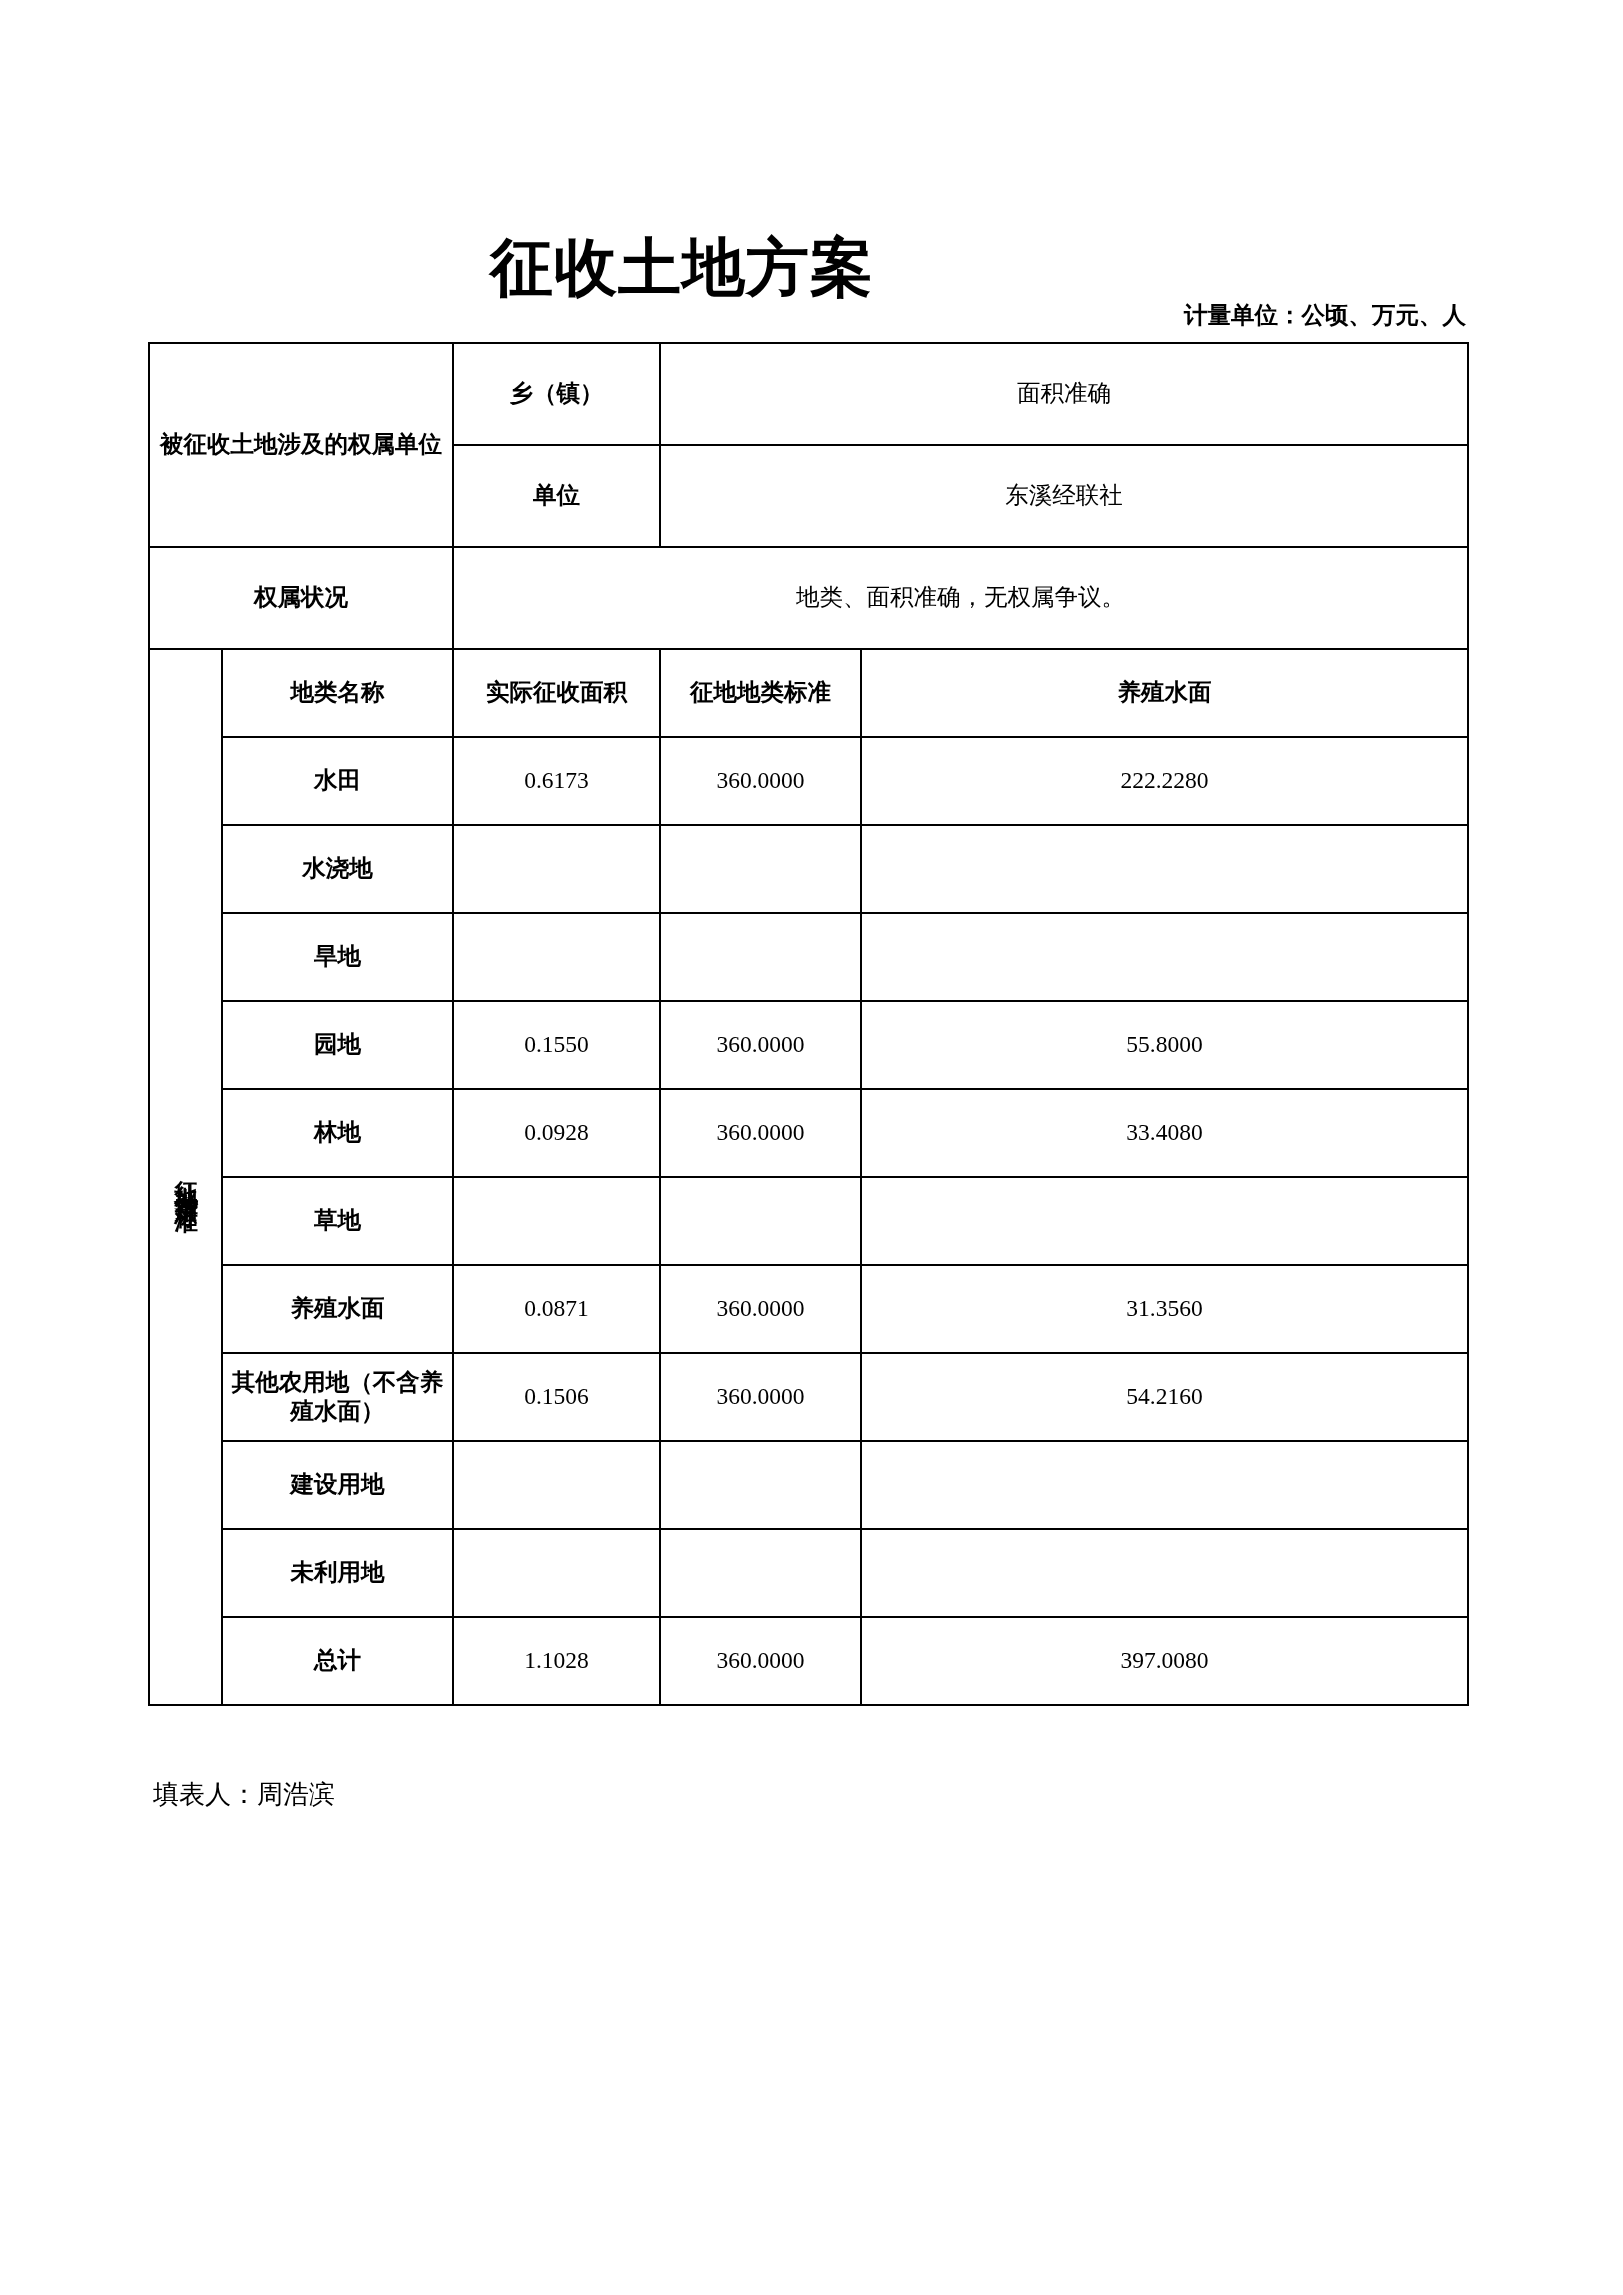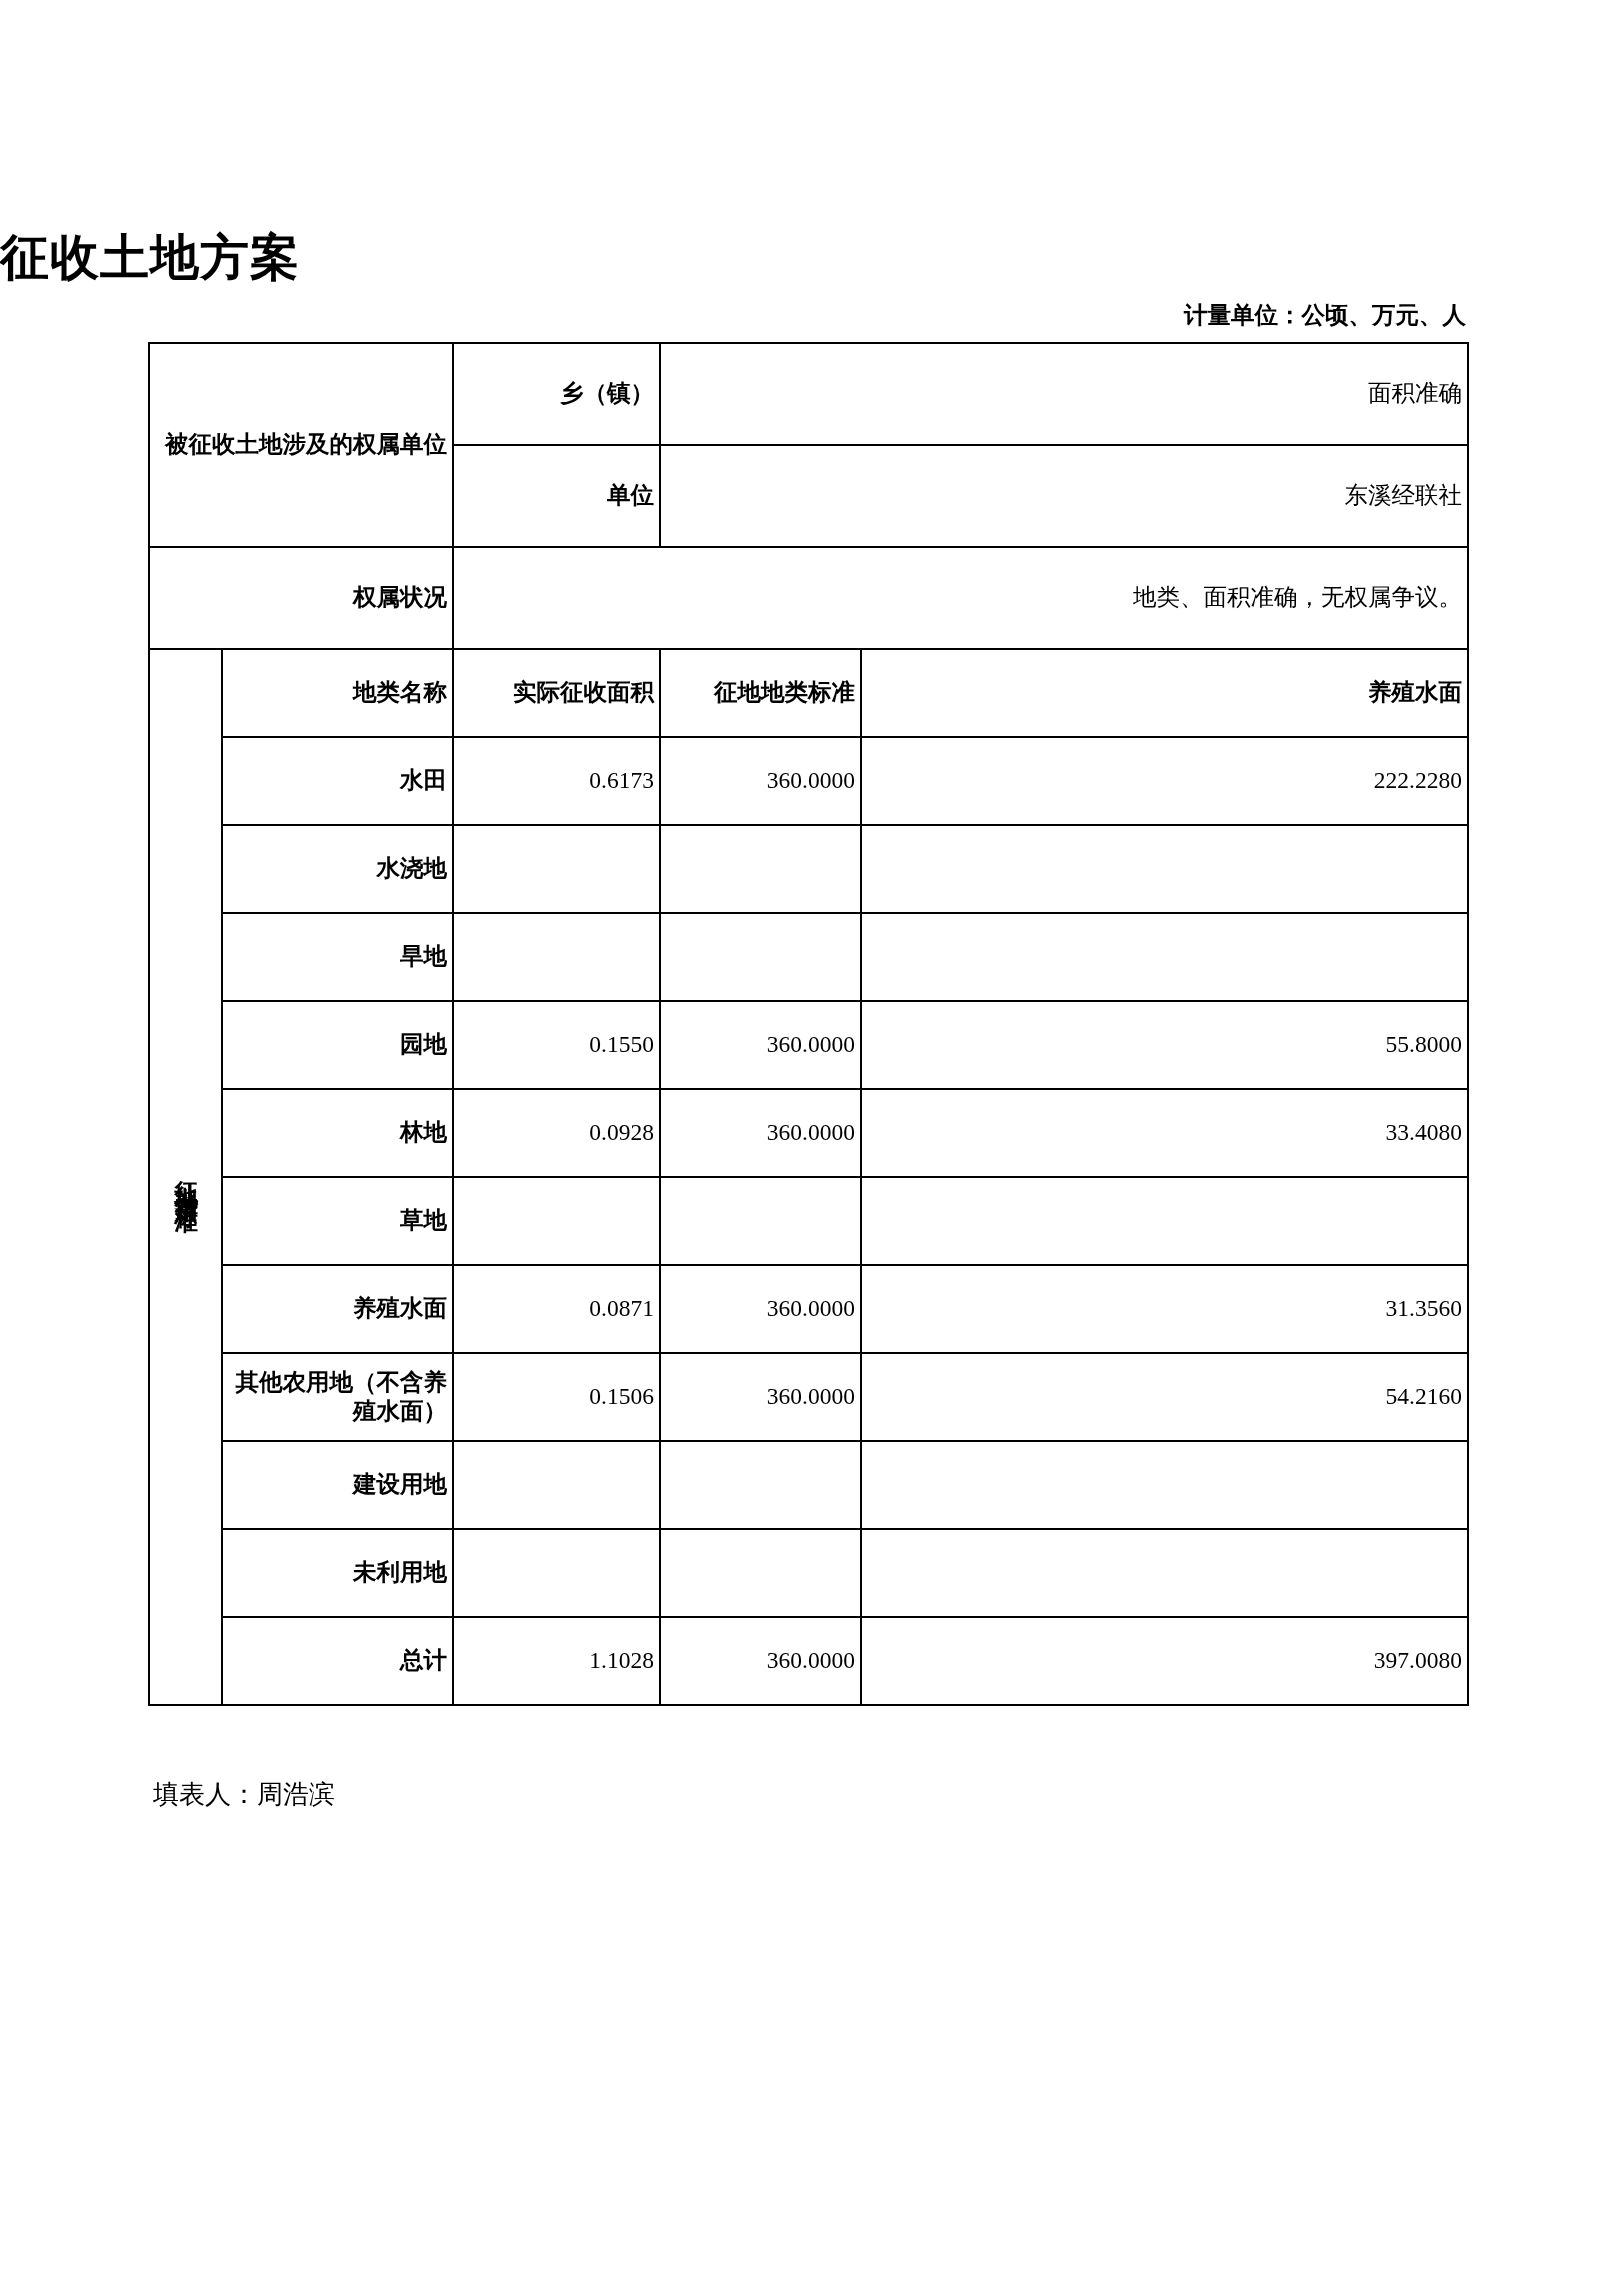--- a/index.html
+++ b/index.html
@@ -1,20 +1,20 @@
 <!DOCTYPE html>
 <html style="font-size:8.2px"><head>
 <meta charset="utf-8">
 <style>
   html, body { margin: 0; padding: 0; background: #ffffff; }
   body { width: 1623px; height: 2295px; position: relative; font-family: "DejaVu Serif", "Liberation Serif", serif; color: #000; }
-  .title { position: absolute; left: 0; width: 1364px; top: 225px; font-size: 49px; font-weight: bold; font-family: "DejaVu Sans", sans-serif; letter-spacing: 1px; }
+  .title { position: absolute; left: 0; width: 1364px; top: 225px; text-align: center; font-size: 63px; font-weight: bold; font-family: "DejaVu Sans", sans-serif; letter-spacing: 1px; }
   .unit-note { position: absolute; right: 157px; top: 299px; font-size: 23.5px; font-weight: bold; }
   table.main { position: absolute; left: 148px; top: 342px; width: 1319px; border-collapse: collapse; table-layout: fixed; }
-  table.main td { border: 2.6px solid #000; text-align: right; vertical-align: middle; padding: 0 5.1px; font-size: 23.5px; line-height: 1.25; }
+  table.main td { border: 2.6px solid #000; text-align: center; vertical-align: middle; padding: 0 5.1px; font-size: 23.5px; line-height: 1.25; }
   .bold { font-weight: bold; font-family: "DejaVu Sans", sans-serif; }
   .num { font-family: Liberation Serif, serif; font-size: 24.5px; }
   .vert { writing-mode: vertical-rl; text-orientation: upright; letter-spacing: 4.1px; font-weight: bold; font-family: "DejaVu Sans", sans-serif; margin: 0 auto; }
   tr.top td { height: 100px; }
   tr.data td { height: 86px; }
   .filler { position: absolute; left: 153px; top: 1777px; font-size: 26px; }
 </style>
 </head>
 <body>
 

